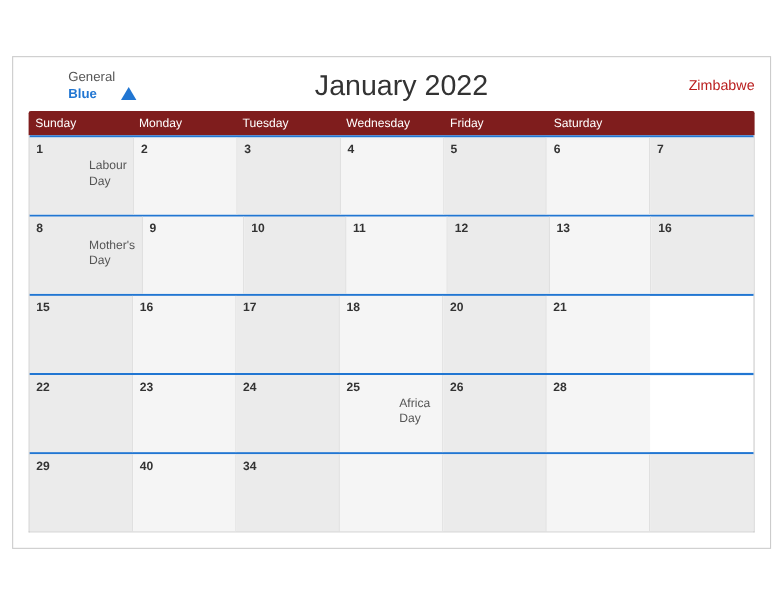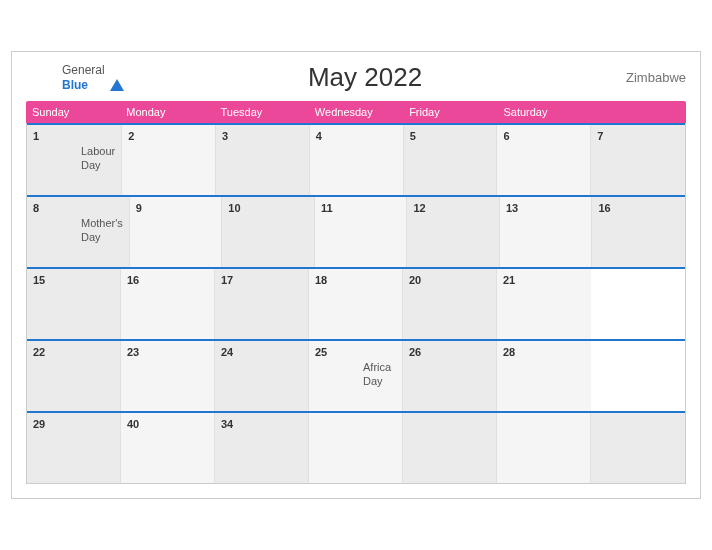--- a/index.html
+++ b/index.html
@@ -58,28 +58,28 @@
     }
     .title {
       font-size: 26px;
       font-weight: normal;
       color: #333;
       text-align: center;
       flex: 1;
     }
     .country {
       font-size: 13px;
-      color: #737373;
+      color: #b91c1c;
       text-align: right;
       min-width: 80px;
     }
     .day-headers {
       display: grid;
       grid-template-columns: repeat(7, 1fr);
-      background: #ec4899;
+      background: #7f1d1d;
       border-radius: 2px 2px 0 0;
     }
     .day-header {
       color: #fff;
       font-size: 11px;
       padding: 5px 6px;
       text-align: left;
     }
     .calendar-grid {
       border: 1px solid #ccc;
@@ -128,21 +128,21 @@
 
 <div class="calendar-wrapper">
   <div class="header">
     <div class="logo">
       <span class="logo-general">General</span>
       <div class="logo-line">
         <span class="logo-blue">Blue</span>
         <span class="logo-triangle"></span>
       </div>
     </div>
-    <div class="title">May 2022</div>
+    <div class="title">January 2022</div>
     <div class="country">Zimbabwe</div>
   </div>
 
   <div class="day-headers">
     <div class="day-header">Sunday</div>
     <div class="day-header">Monday</div>
     <div class="day-header">Tuesday</div>
     <div class="day-header">Wednesday</div>
     <div class="day-header">Friday</div>
     <div class="day-header">Saturday</div>

